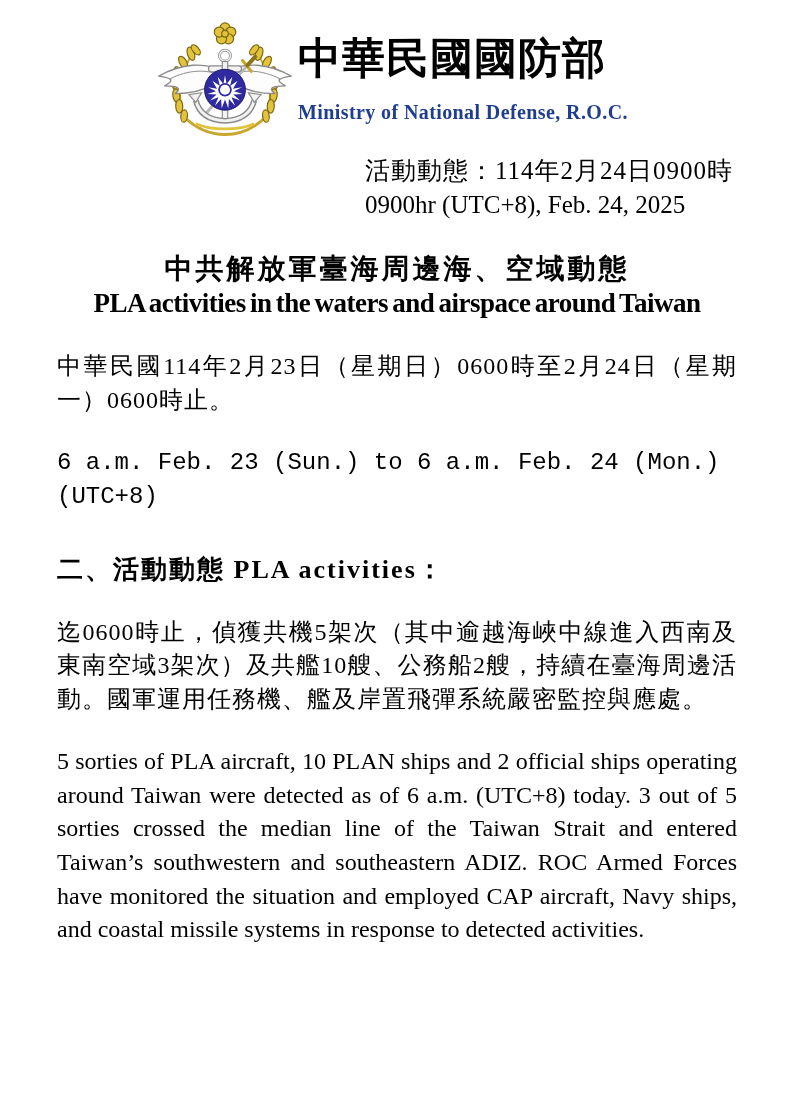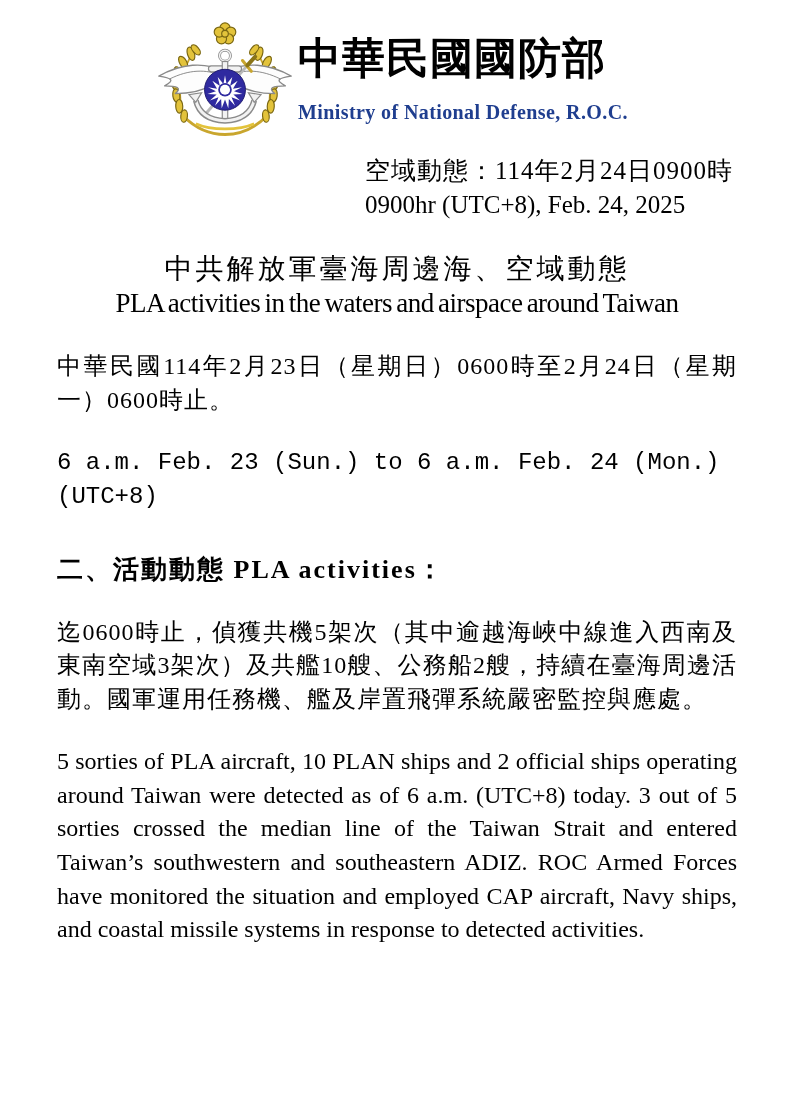--- a/index.html
+++ b/index.html
@@ -21,21 +21,21 @@
   .h-title-en {
     font-size: 20px; font-weight: 700; color: #1f3e8f; letter-spacing: 0.4px; margin-top: 19px;
     white-space: nowrap;
   }
 
   
   .release { margin: 14px 0 0 308px; font-size: 25px; line-height: 1.34; }
   .release .zh { letter-spacing: 1px; }
 
   
-  .doc-title { text-align: center; font-weight: 400; margin-top: 30px; }
+  .doc-title { text-align: center; font-weight: 700; margin-top: 30px; }
   .doc-title .zh { font-size: 28px; letter-spacing: 3px; line-height: 1.3; }
   .doc-title .en { font-size: 27px; letter-spacing: -0.5px; line-height: 1.25; word-spacing: -2px; }
 
   
   .section-heading {
     font-size: 26px; font-weight: 700; letter-spacing: 2px;
     margin: 38px 0 0 0;
   }
   p.para {
     font-size: 24px; line-height: 1.4; text-align: justify;
@@ -123,21 +123,21 @@
         <circle cx="75" cy="71" r="5.2" fill="#ffffff"></circle>
       </g>
     </svg>
     <div class="header-text">
       <div class="h-title-zh">中華民國國防部</div>
       <div class="h-title-en">Ministry of National Defense, R.O.C.</div>
     </div>
   </header>
 
   <div class="release">
-    <div class="zh">空域動態：114年2月24日0900時</div>
+    <div class="zh">活動動態：114年2月24日0900時</div>
     <div class="en">0900hr (UTC+8), Feb. 24, 2025</div>
   </div>
 
   <div class="doc-title">
     <div class="zh">中共解放軍臺海周邊海、空域動態</div>
     <div class="en">PLA activities in the waters and airspace around Taiwan</div>
   </div>
 
   <section>
     <p class="para zh">中華民國114年2月23日（星期日）0600時至2月24日（星期一）0600時止。</p>

